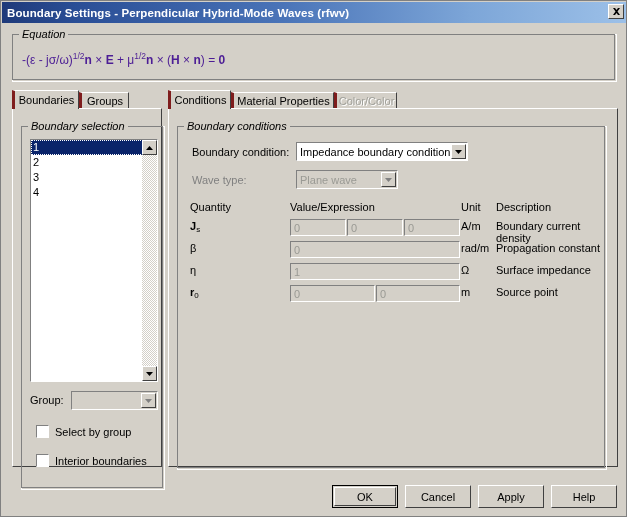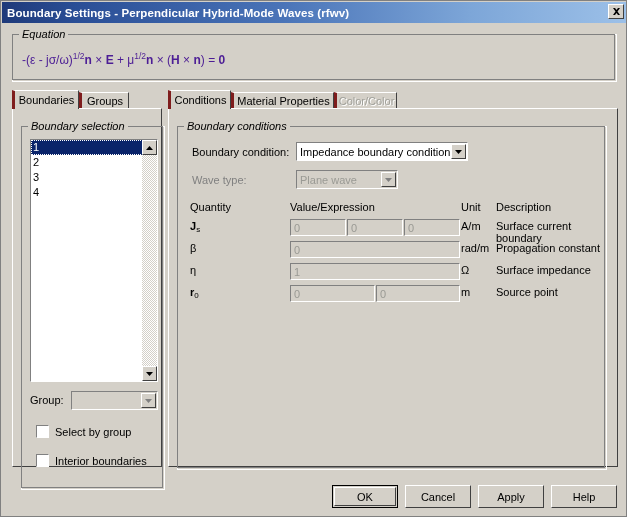--- a/index.html
+++ b/index.html
@@ -478,21 +478,21 @@
       <div class="textfield" style="left:112px; top:92px; width:56px;">
           <span>0</span>
         </div>
       <div class="textfield" style="left:169px; top:92px; width:56px;">
           <span>0</span>
         </div>
       <div class="textfield" style="left:226px; top:92px; width:56px;">
           <span>0</span>
         </div>
       <span class="unit" style="left:283px; top:93px;">A/m</span>
-      <span class="desc" style="left:318px; top:93px;">Surface current boundary</span>
+      <span class="desc" style="left:318px; top:93px;">Boundary current density</span>
 
       <span class="qty" style="left:12px; top:115px;"><span>β</span></span>
       <div class="textfield" style="left:112px; top:114px; width:170px;">
           <span>0</span>
         </div>
       <span class="unit" style="left:283px; top:115px;">rad/m</span>
       <span class="desc" style="left:318px; top:115px;">Propagation constant</span>
 
       <span class="qty" style="left:12px; top:137px;"><span>η</span></span>
       <div class="textfield" style="left:112px; top:136px; width:170px;">

